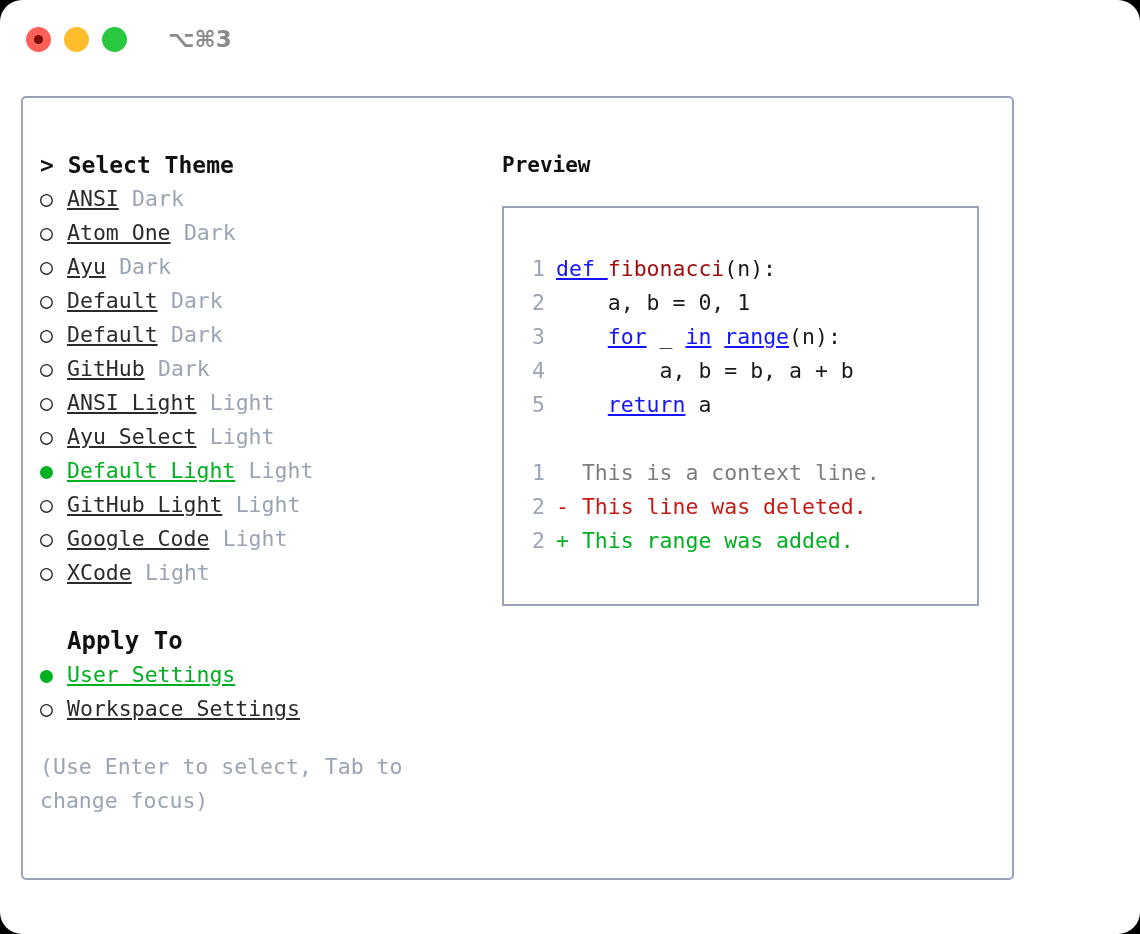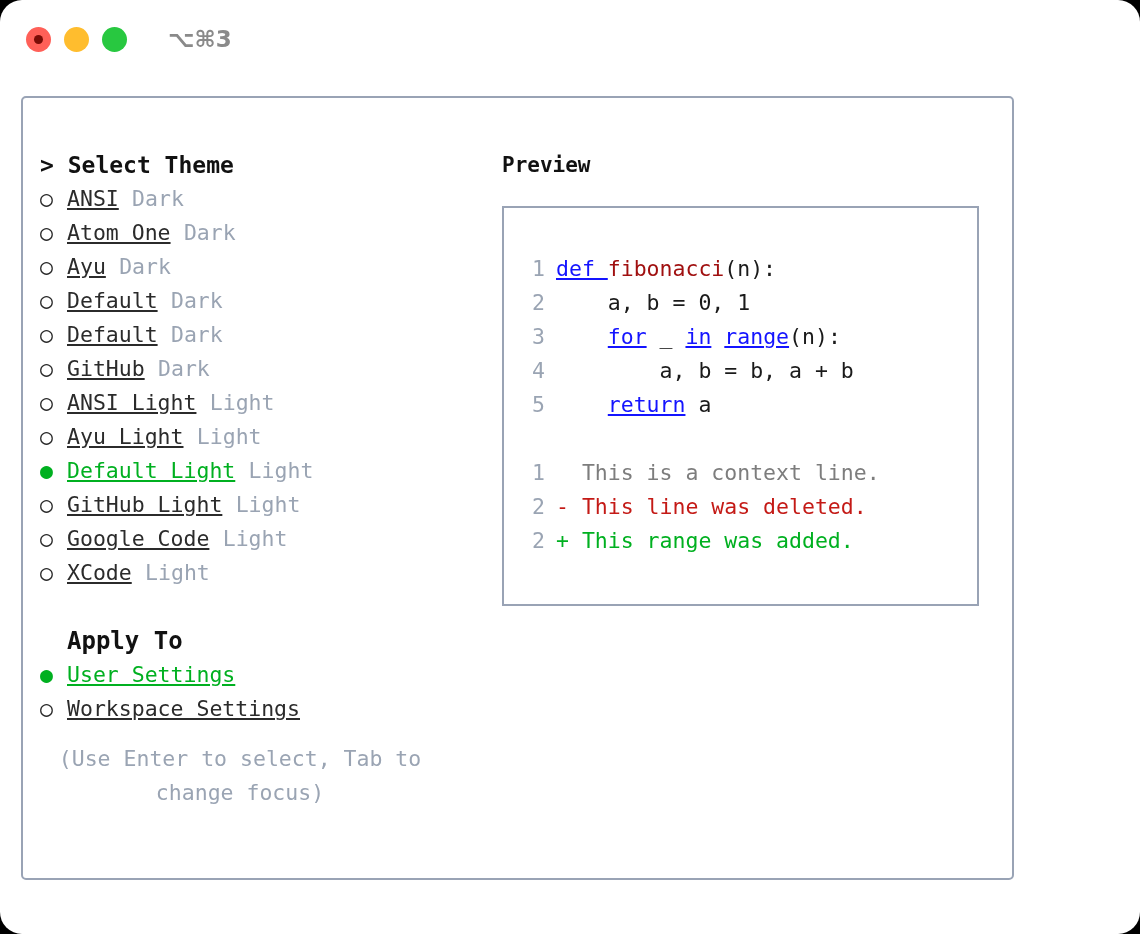--- a/index.html
+++ b/index.html
@@ -113,27 +113,26 @@
   .subheading {
     font-size: 24px;
     font-weight: bold;
     color: #111111;
     line-height: 34px;
     padding-left: 27px;
     white-space: pre;
   }
 
   .hint {
-    margin-top: 16px;
+    margin-top: 24px;
     font-size: 21.5px;
     line-height: 34px;
     color: #9aa4b3;
     white-space: pre-wrap;
     width: 400px;
-    text-align: center;
   }
 
   
   .preview-title {
     font-size: 21px;
     font-weight: bold;
     color: #111111;
     line-height: 34px;
     white-space: pre;
   }
@@ -194,21 +193,21 @@
         <div class="heading">&gt; Select Theme</div>
 
         <div id="theme-list">
             <div class="row"><span class="marker bullet-off">○</span><span class="row-name">ANSI</span><span class="row-tag">Dark</span></div>
             <div class="row"><span class="marker bullet-off">○</span><span class="row-name">Atom One</span><span class="row-tag">Dark</span></div>
             <div class="row"><span class="marker bullet-off">○</span><span class="row-name">Ayu</span><span class="row-tag">Dark</span></div>
             <div class="row"><span class="marker bullet-off">○</span><span class="row-name">Default</span><span class="row-tag">Dark</span></div>
             <div class="row"><span class="marker bullet-off">○</span><span class="row-name">Default</span><span class="row-tag">Dark</span></div>
             <div class="row"><span class="marker bullet-off">○</span><span class="row-name">GitHub</span><span class="row-tag">Dark</span></div>
             <div class="row"><span class="marker bullet-off">○</span><span class="row-name">ANSI Light</span><span class="row-tag">Light</span></div>
-            <div class="row"><span class="marker bullet-off">○</span><span class="row-name">Ayu Light</span><span class="row-tag">Light</span></div>
+            <div class="row"><span class="marker bullet-off">○</span><span class="row-name">Ayu Select</span><span class="row-tag">Light</span></div>
             <div class="row"><span class="marker bullet-on">●</span><span class="row-name selected">Default Light</span><span class="row-tag">Light</span></div>
             <div class="row"><span class="marker bullet-off">○</span><span class="row-name">GitHub Light</span><span class="row-tag">Light</span></div>
             <div class="row"><span class="marker bullet-off">○</span><span class="row-name">Google Code</span><span class="row-tag">Light</span></div>
             <div class="row"><span class="marker bullet-off">○</span><span class="row-name">XCode</span><span class="row-tag">Light</span></div>
           </div>
 
         <div class="section-gap"></div>
 
         <div class="subheading">Apply To</div>
 

